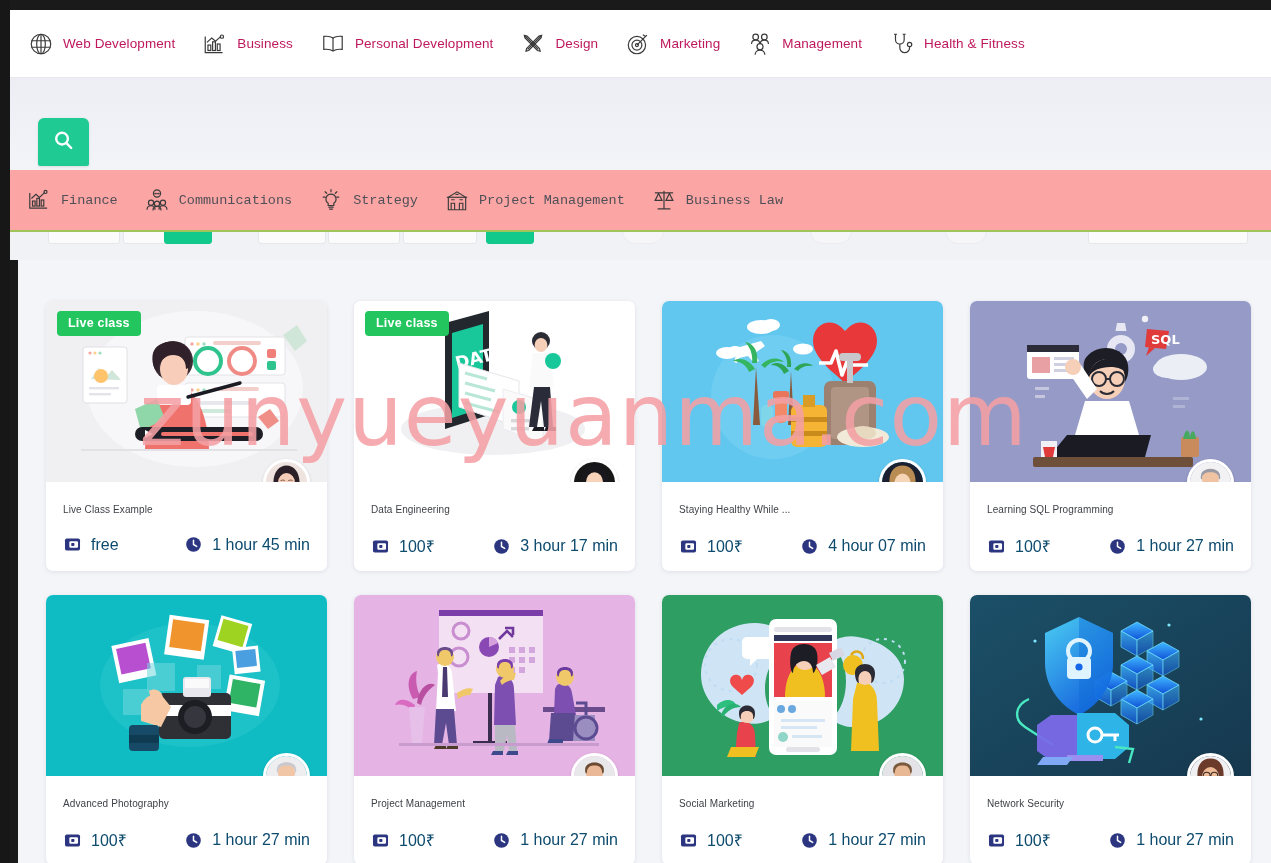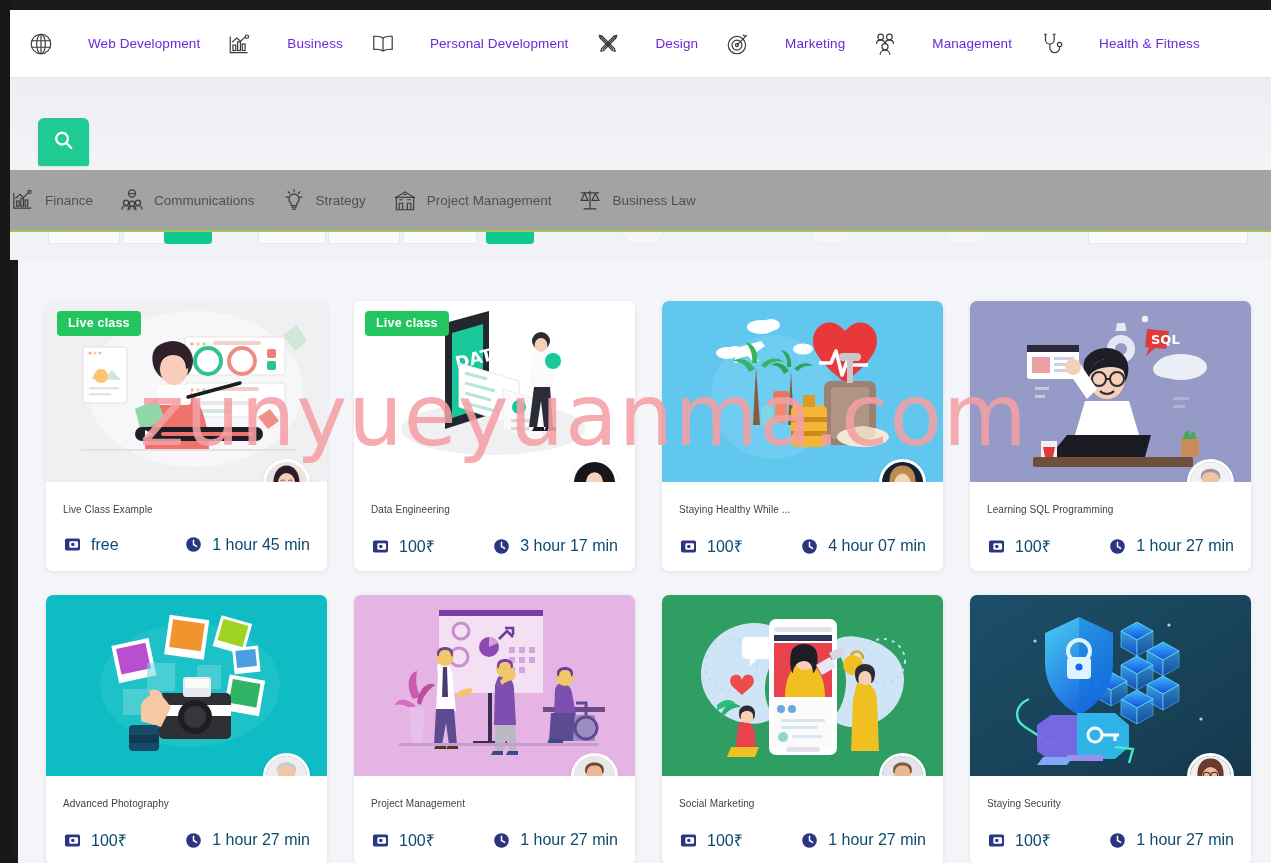--- a/index.html
+++ b/index.html
@@ -15,42 +15,43 @@
   .topnav {
     position:absolute; left:10px; top:10px; width:1261px; height:68px;
     background:#ffffff; display:flex; align-items:center;
     padding-left:18px; gap:0px;
     border-bottom:1px solid #e8e8ec;
   }
   .cat {
     display:flex; align-items:center; gap:9px;
     padding:0 14px 0 0; margin-right:13px; cursor:pointer; white-space:nowrap;
   }
-  .cat .lbl { font-size:13.5px; color:#6d28d9; letter-spacing:.1px;margin-left:25px; }
+  .cat .lbl { font-size:13.5px; color:#be185d; letter-spacing:.1px; }
   .ico { width:26px; height:26px; flex:0 0 26px; display:block; }
   .ico svg { display:block; width:26px; height:26px; }
 
   
   .searchband {
     position:absolute; left:10px; top:78px; width:1261px; height:92px;
     background:linear-gradient(180deg,#eceef4 0%, #f3f4f8 100%);
   }
   .searchbtn {
     position:absolute; left:28px; top:40px; width:51px; height:48px;
     background:#1fcb92; border-radius:6px 6px 2px 2px;
     display:flex; align-items:center; justify-content:center; cursor:pointer;
     box-shadow:0 1px 3px rgba(0,0,0,.10);
   }
   .searchbtn svg { width:25px; height:25px; }
 
   
   .subnav {
     position:absolute; left:10px; top:170px; width:1261px; height:62px;
-    background:#a3a3a3; display:flex; align-items:center; 
+    background:#fca5a5; display:flex; align-items:center; padding-left:16px;
     border-bottom:2px solid #9fc55a;
+    font-family:Liberation Mono, monospace;
   }
   .subcat { display:flex; align-items:center; gap:9px; margin-right:26px; cursor:pointer; white-space:nowrap; }
   .subcat .lbl { font-size:13.5px; color:#4f5057; }
 
   
   .filterstrip {
     position:absolute; left:10px; top:232px; width:1261px; height:28px;
     background:#f1f2f6; overflow:hidden;
   }
   .fchip { position:absolute; top:-14px; height:26px; background:#fbfbfc; border:1px solid #e6e7ec; border-radius:3px; }
@@ -866,21 +867,21 @@
             <path d="M9 26C7 11 14 3 24 3s17 8 15 23c-1 7-4 9-5 2 0-10-4-13-10-13s-10 3-10 13c-1 7-4 5-5-2z" fill="#6b3a2a"></path>
             <ellipse cx="24" cy="24" rx="9.5" ry="11" fill="#eeba96"></ellipse>
             <circle cx="19.5" cy="23" r="4" fill="none" stroke="#3a2b24" stroke-width="1.3"></circle>
             <circle cx="28.5" cy="23" r="4" fill="none" stroke="#3a2b24" stroke-width="1.3"></circle>
             <path d="M23.5 23h1" stroke="#3a2b24" stroke-width="1.3"></path>
             <path d="M21 30c2 2 4 2 6 0" stroke="#a0614a" stroke-width="1.3" fill="none"></path>
           </svg>
         </div>
       </div>
       <div class="cbody">
-        <div class="ctitle">Staying Security</div>
+        <div class="ctitle">Network Security</div>
         <div class="cmeta">
           <div class="meta">
             <span>
                 <svg viewBox="0 0 24 24" fill="none">
                   <rect x="2.5" y="4.5" width="19" height="15" rx="2.2" fill="#2b3580"></rect>
                   <rect x="8" y="8" width="11" height="8" rx="1.6" fill="#ffffff"></rect>
                   <rect x="10.4" y="10.2" width="4" height="3.6" rx="1" fill="#2b3580"></rect>
                 </svg>
               </span>
             <span class="mlbl">100₹</span>

